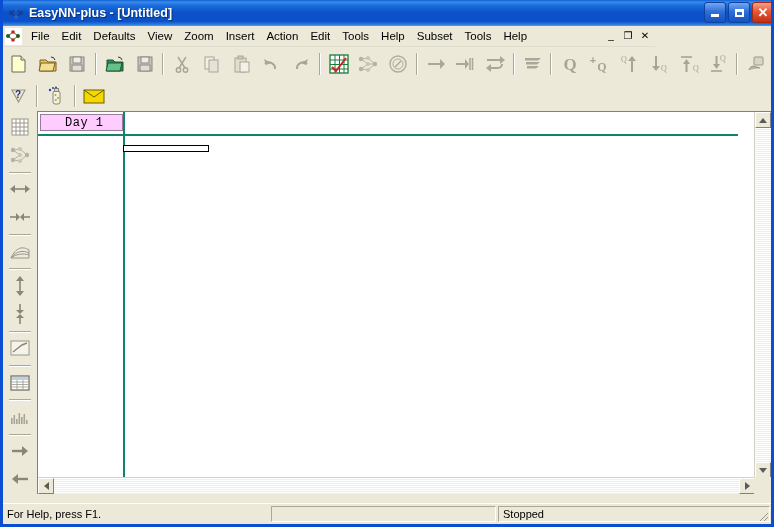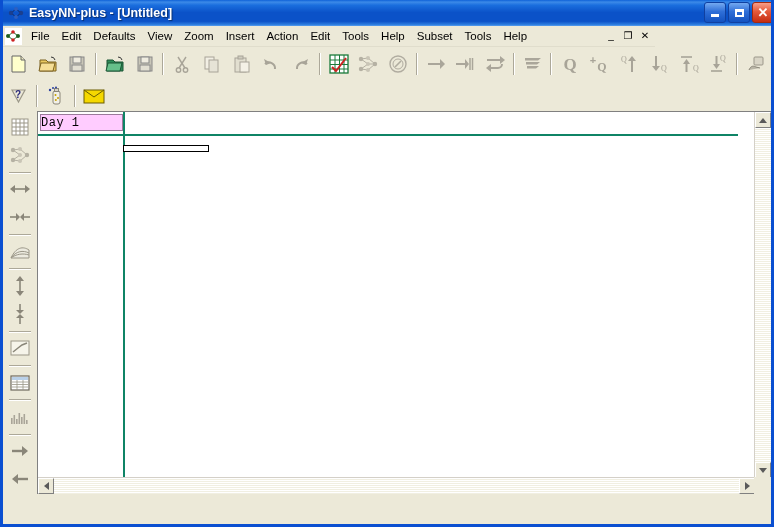--- a/index.html
+++ b/index.html
@@ -129,21 +129,21 @@
     width: 700px; height: 366px;
     background: #ffffff;
     overflow: hidden;
   }
   .col-header {
     position: absolute; left: 2px; top: 2px;
     width: 83px; height: 17px;
     background: #ffccff;
     border: 1px solid #9a7a9a;
     display: flex; align-items: center;
-    padding-left: 0;
+    padding-left: 24px;
     font-family: "Liberation Mono", monospace;
     font-size: 12px; color: #000;
     letter-spacing: .5px;
   }
   .hline {
     position: absolute; left: 0; top: 22px;
     width: 700px; height: 2px; background: #0f8466;
   }
   .vline {
     position: absolute; left: 85px; top: 0;
@@ -697,14 +697,28 @@
           <div class="arr arr-left"></div>
         </div>
       <div class="sb-arrow sb-right">
           <div class="arr arr-right"></div>
         </div>
     </div>
 
     <div class="corner-box"></div>
   </div>
 
+  <div class="statusbar">
+    <div class="sb-panel p1">For Help, press F1.</div>
+    <div class="sb-panel p2"></div>
+    <div class="sb-panel p3">Stopped</div>
+    <div class="resize-grip">
+      <svg width="14" height="14" viewBox="0 0 14 14">
+        <g stroke="#9b9788" stroke-width="1">
+          <line x1="12" y1="4" x2="4" y2="12"></line>
+          <line x1="12" y1="8" x2="8" y2="12"></line>
+          <line x1="12" y1="12" x2="12" y2="12"></line>
+        </g>
+      </svg>
+    </div>
+  </div>
 
 </div>
 
 </body></html>

